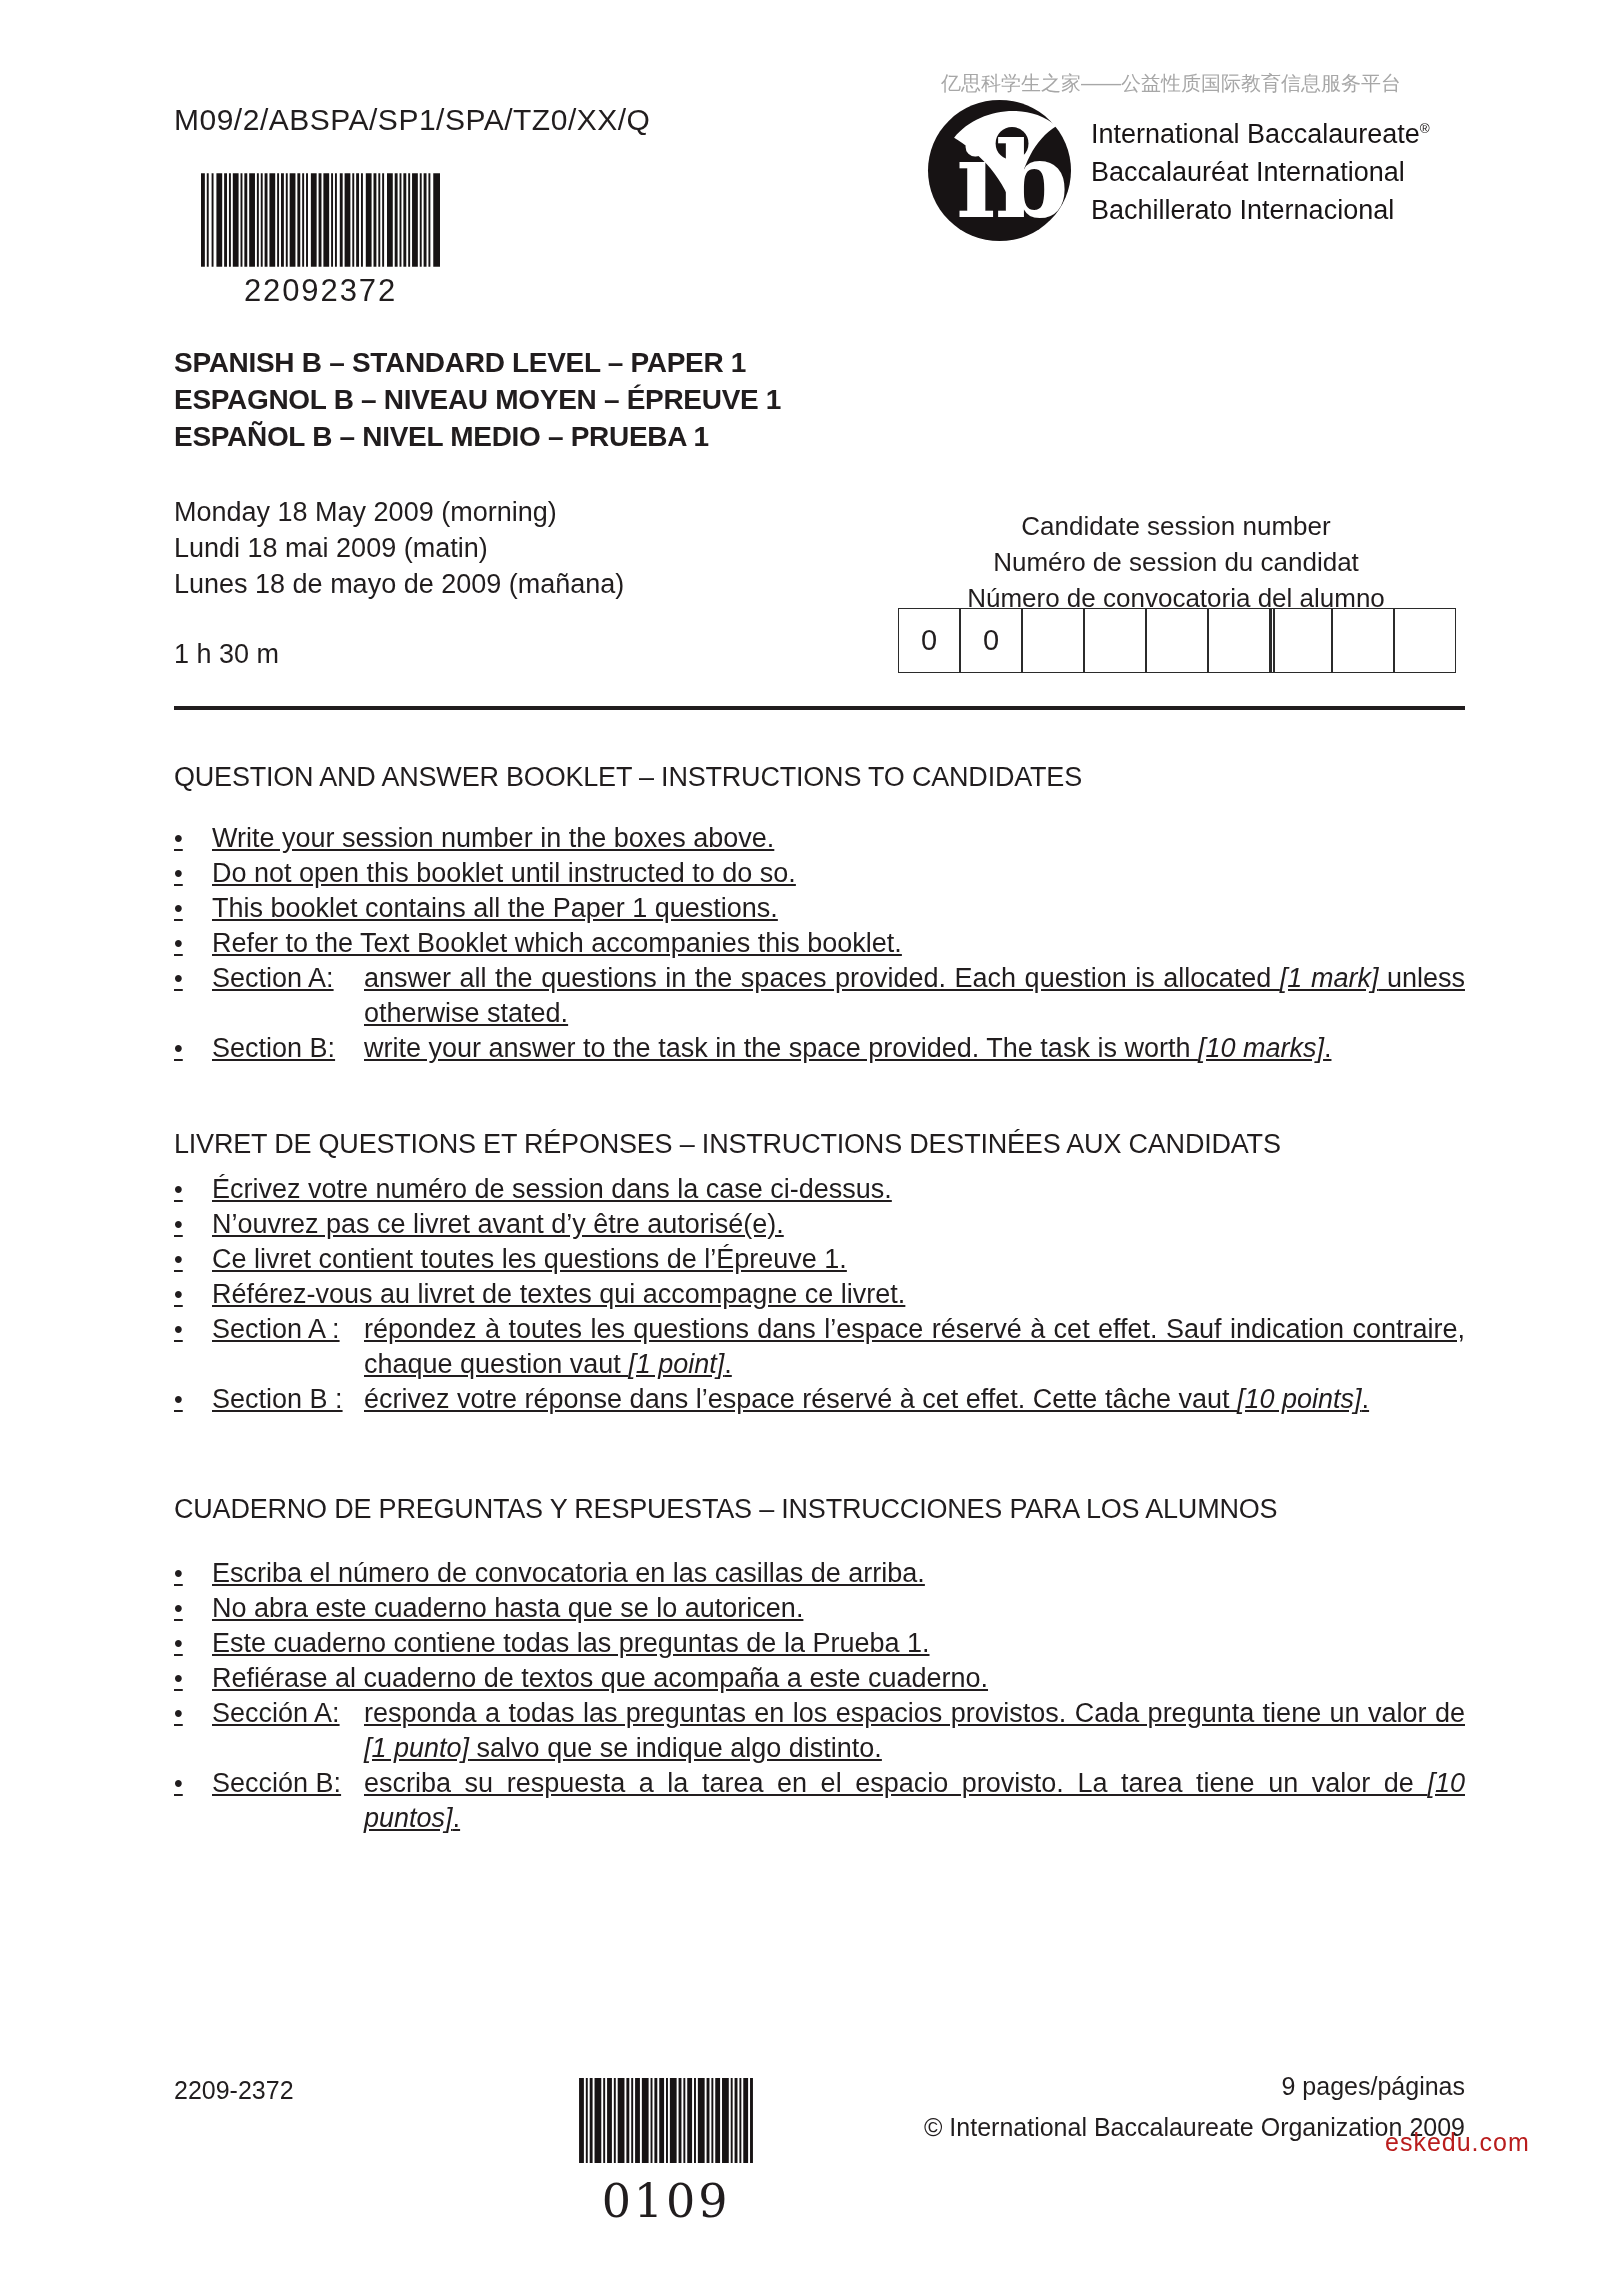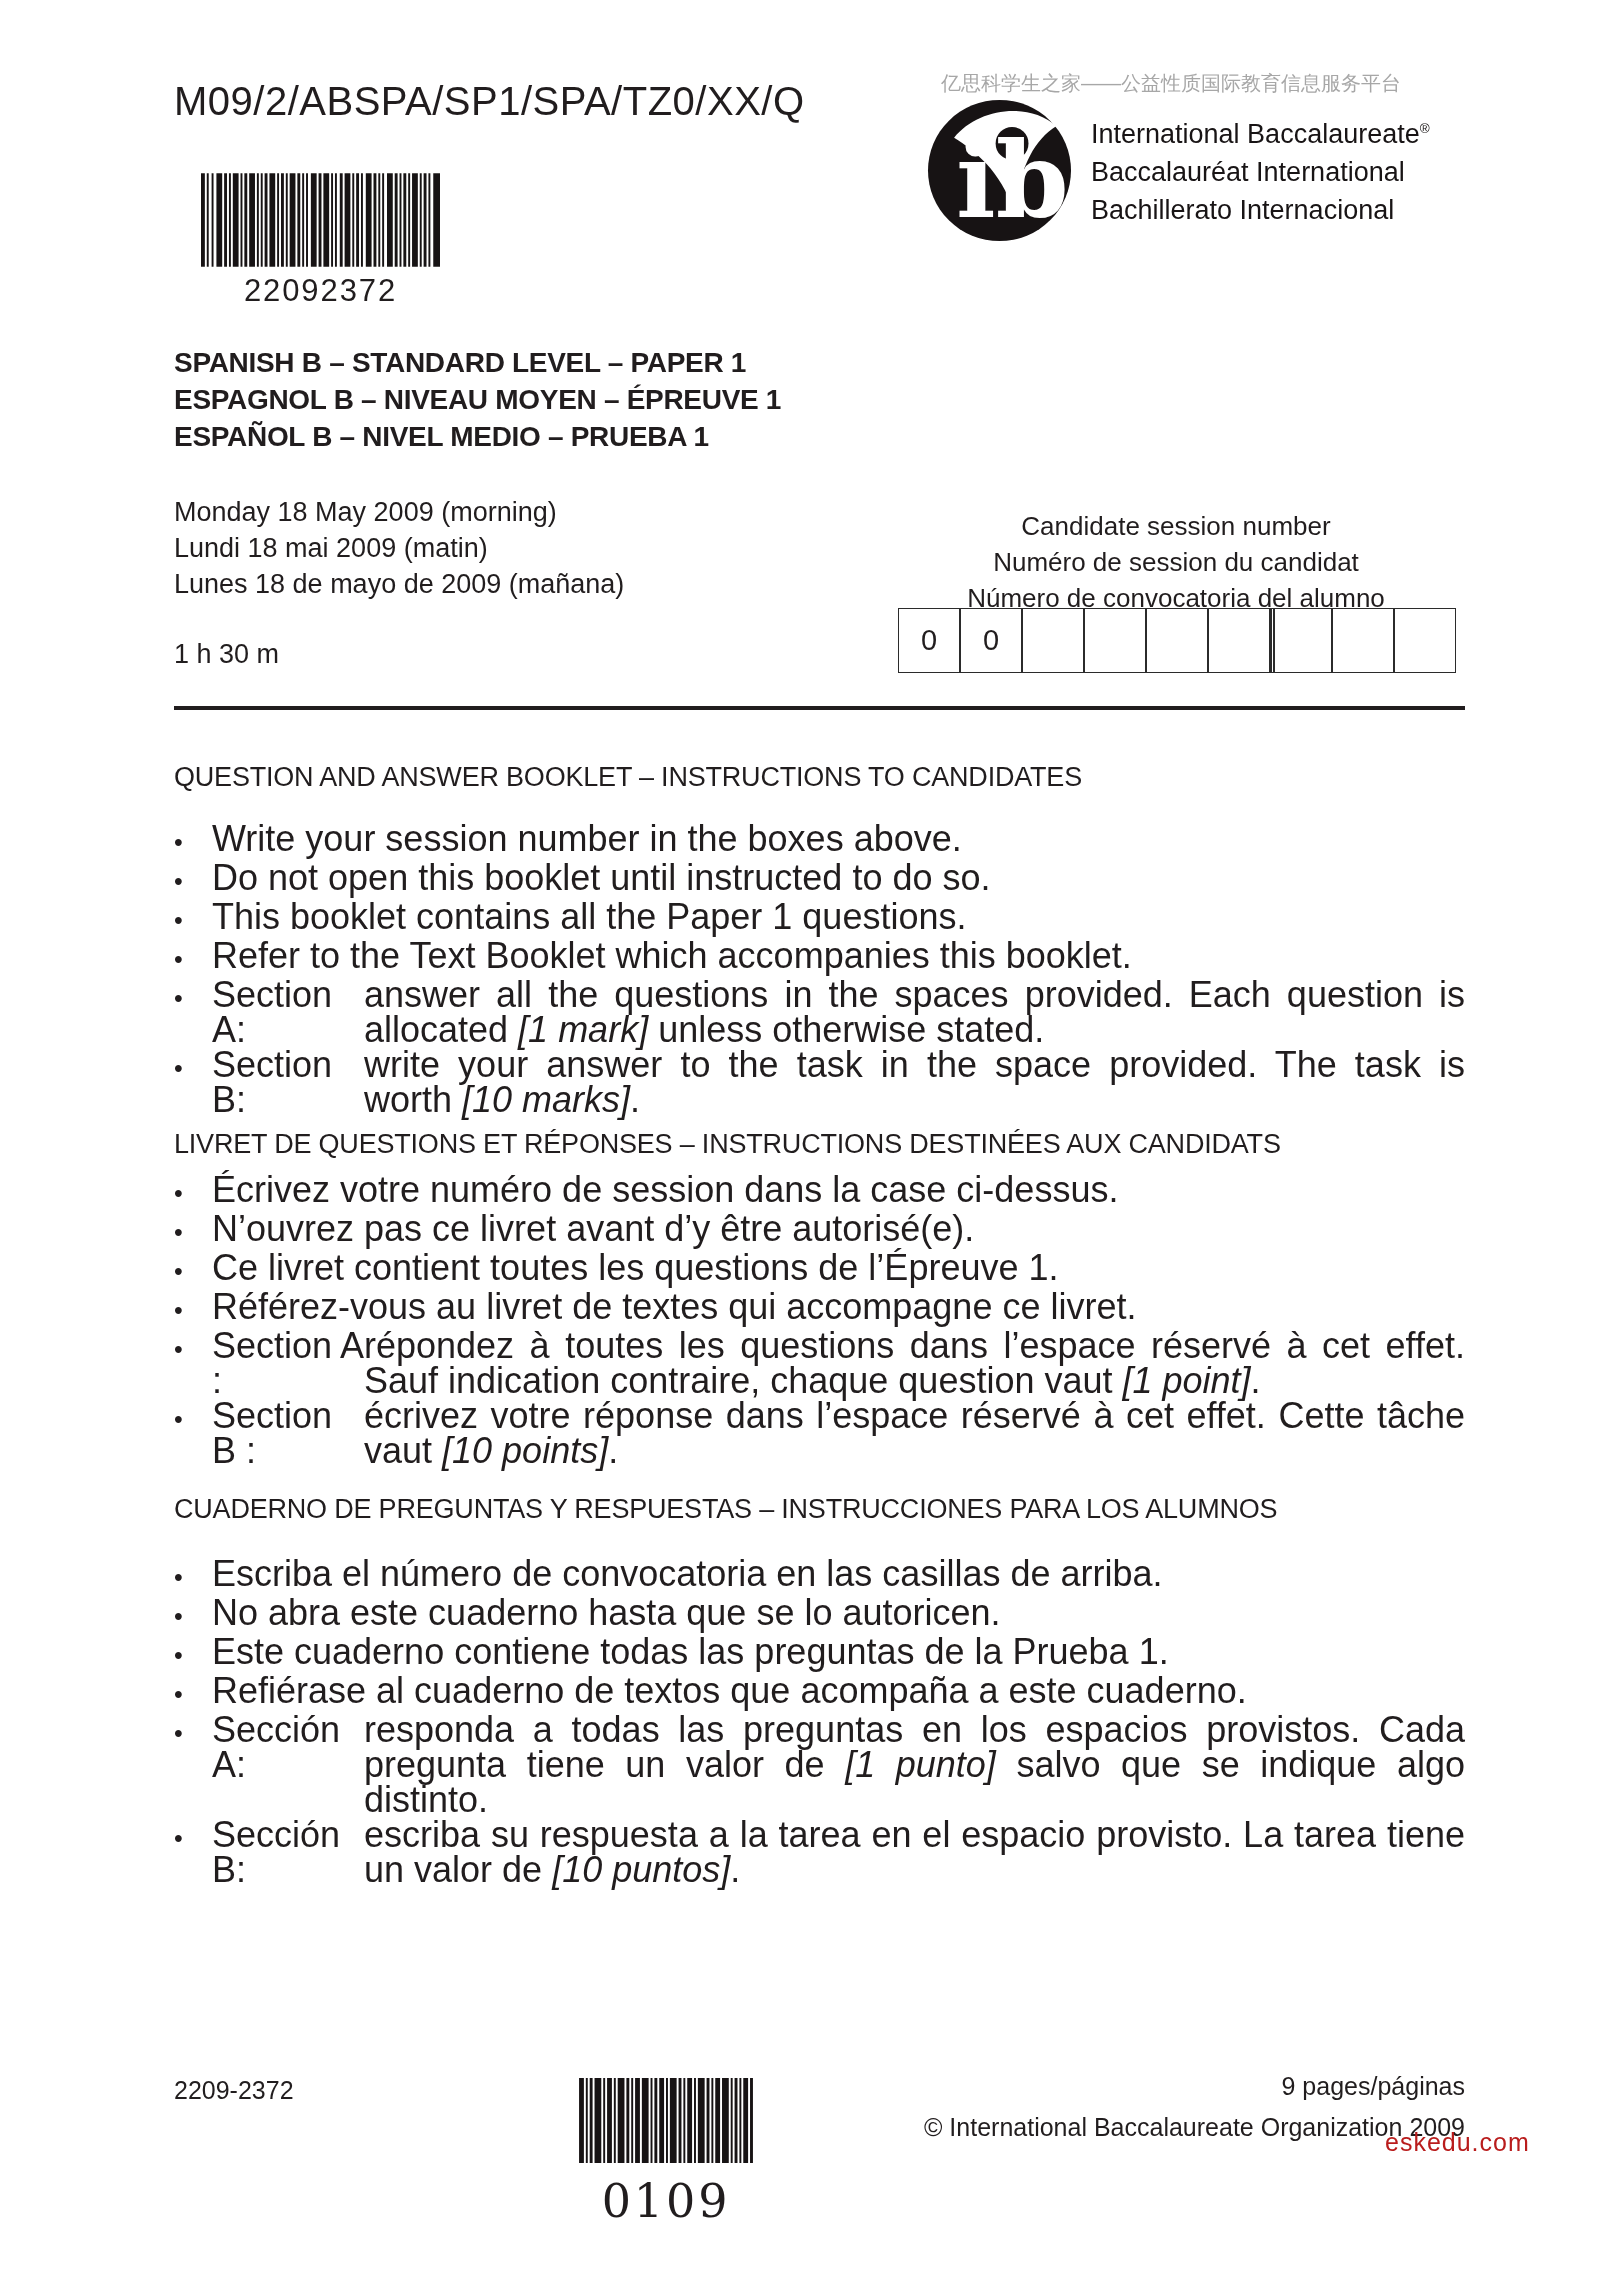--- a/index.html
+++ b/index.html
@@ -1,21 +1,21 @@
 <!DOCTYPE html>
 <html><head>
 <meta charset="utf-8">
 <style>
   html,body{margin:0;padding:0;background:#ffffff;}
   .page{position:relative;width:1620px;height:2273px;background:#ffffff;overflow:hidden;
         font-family:"Liberation Sans",sans-serif;color:#211d1e;}
   .abs{position:absolute;}
 
   
-  .code-line{left:174px;top:79px;font-size:40px;letter-spacing:0.5px;white-space:nowrap;}
+  .code-line{left:174px;top:103px;font-size:30px;letter-spacing:0.5px;white-space:nowrap;}
   .barcode-top{left:201px;top:173px;width:239px;text-align:center;}
   .barcode-top .num{margin-top:1.9px;font-size:31px;letter-spacing:1.9px;}
   .barcode-bottom{left:579px;top:2078px;width:174px;text-align:center;}
   .barcode-bottom .num{margin-top:7px;font-family:"DejaVu Serif",serif;font-size:46px;letter-spacing:2.9px;}
 
   
   .cn-mark{left:941px;top:70px;width:521px;font-size:20px;color:#a7a7a7;white-space:nowrap;overflow:hidden;}
   .ib-logo{left:927px;top:99px;}
   .logo-text{left:1091px;top:110px;font-size:27px;line-height:38px;white-space:nowrap;color:#181415;}
   .logo-text sup{font-size:13.5px;}
@@ -30,21 +30,21 @@
   .session-cells{left:898px;top:608px;display:flex;}
   .cell{box-sizing:border-box;width:62px;height:65px;border:1.6px solid #2b2b2b;
         display:flex;align-items:center;justify-content:center;font-size:29px;}
   .cell.dbl{border-left:5.8px double #2b2b2b;}
 
   .rule{left:174px;top:706px;width:1291px;height:3.9px;background:#211d1e;}
 
   
   .section{left:174px;width:1291px;}
   .sec-heading{font-size:27px;line-height:36px;letter-spacing:-0.2px;white-space:nowrap;}
-  .sec-list{list-style:none;margin:0;padding:0;font-size:36px;line-height:35px;}
+  .sec-list{list-style:none;margin:0;padding:0;font-size:27px;line-height:35px;text-decoration:underline;}
   .sec-list li{display:flex;align-items:flex-start;}
   .bullet{flex:0 0 38px;}
   .bullet::before{content:"•";font-size:25px;}
   .li-text{flex:1;}
   .sec-label{flex:0 0 152px;}
   .sec-body{flex:1;text-align:justify;}
   .mt-en{margin-top:26px;}
   .mt-fr{margin-top:10px;}
   .mt-es{margin-top:29px;}
   em{font-style:italic;}

